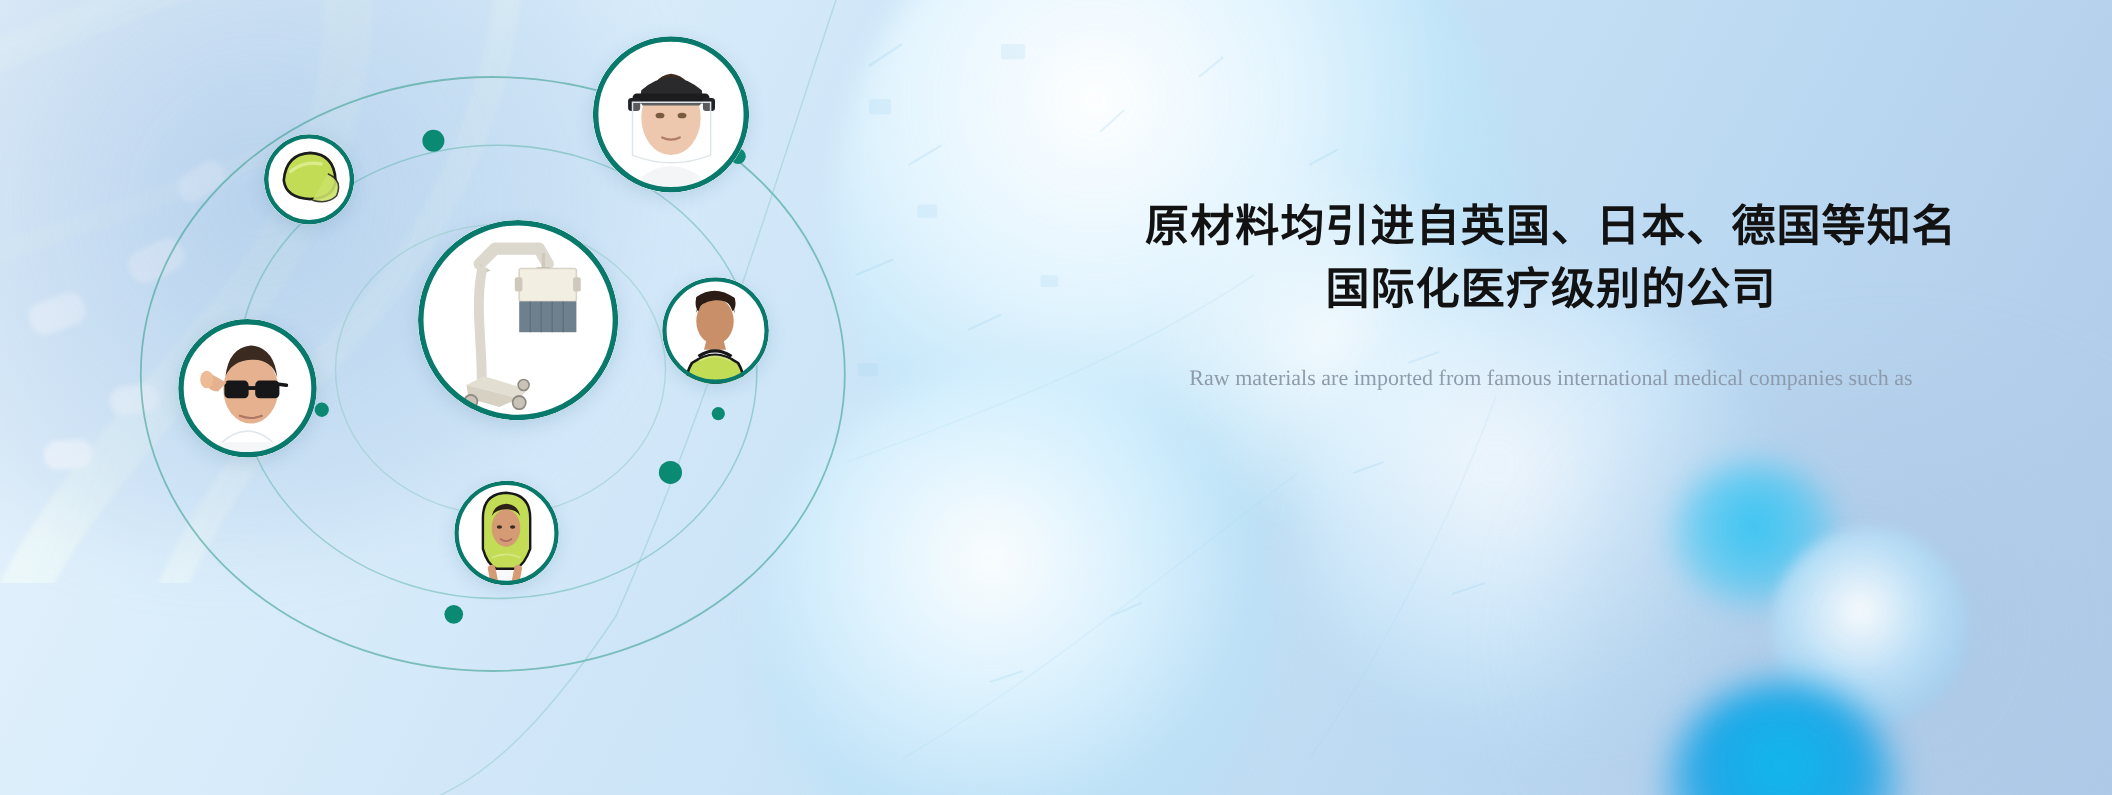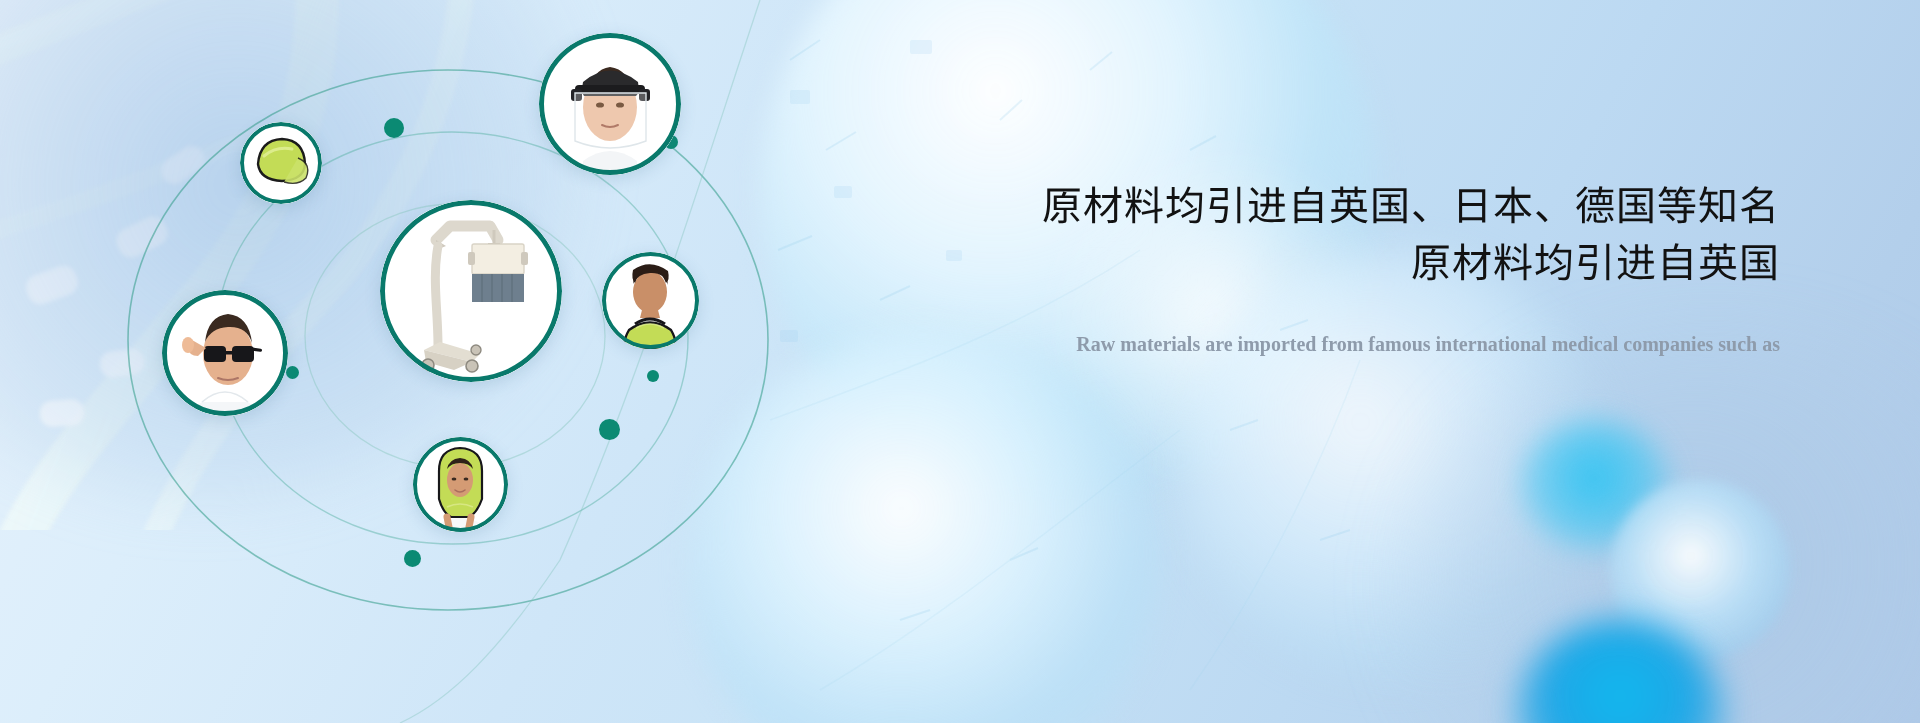--- a/index.html
+++ b/index.html
@@ -109,30 +109,31 @@
   .dot.d6{left:404px;top:550px;width:17px;height:17px;}
 
   
   .copy{
     position:absolute;right:140px;top:178px;width:740px;
     text-align:right;
   }
   .headline{
     color:#121212;
     font-size:40px;line-height:1.42;
-    letter-spacing:1px;font-weight:400;
+    letter-spacing:1px;font-weight:700;
     margin:0;
     white-space:nowrap;
+    text-align:center;
   }
   .headline .l2{display:block;}
   .subcopy{
     margin:34px 0 0 0;
     color:#8e9bab;
     font-family:"Liberation Serif","DejaVu Serif",serif;
-    font-size:20px;line-height:1.85;font-weight:700;
+    font-size:20px;line-height:1.85;font-weight:400;text-align:center;
   }
   .subcopy .s1,.subcopy .s2{display:block;}
 </style>
 </head>
 <body>
 
 <div class="stage">
 
   <div class="bg-layer">
 
@@ -354,20 +355,20 @@
         <path d="M34 80 L36 90 M58 80 L56 90" stroke="#d49b74" stroke-width="7" stroke-linecap="round"></path>
         <path d="M34 70 Q47 64 60 70" fill="none" stroke="#dcea8d" stroke-width="1.6" opacity="0.8"></path>
       </svg>
     </div>
     <span class="ring"></span>
   </div>
 
   <div class="copy">
     <h1 class="headline" style="color: rgb(18, 18, 18);">
       <span class="l1">原材料均引进自英国、日本、德国等知名</span>
-      <span class="l2">原材料均引进自英国</span>
+      <span class="l2">国际化医疗级别的公司</span>
     </h1>
     <p class="subcopy" style="color: rgb(142, 155, 171);">
       <span class="s1">Raw materials are imported from famous international medical companies such as</span>
     </p>
   </div>
 
 </div>
 
 </body></html>

